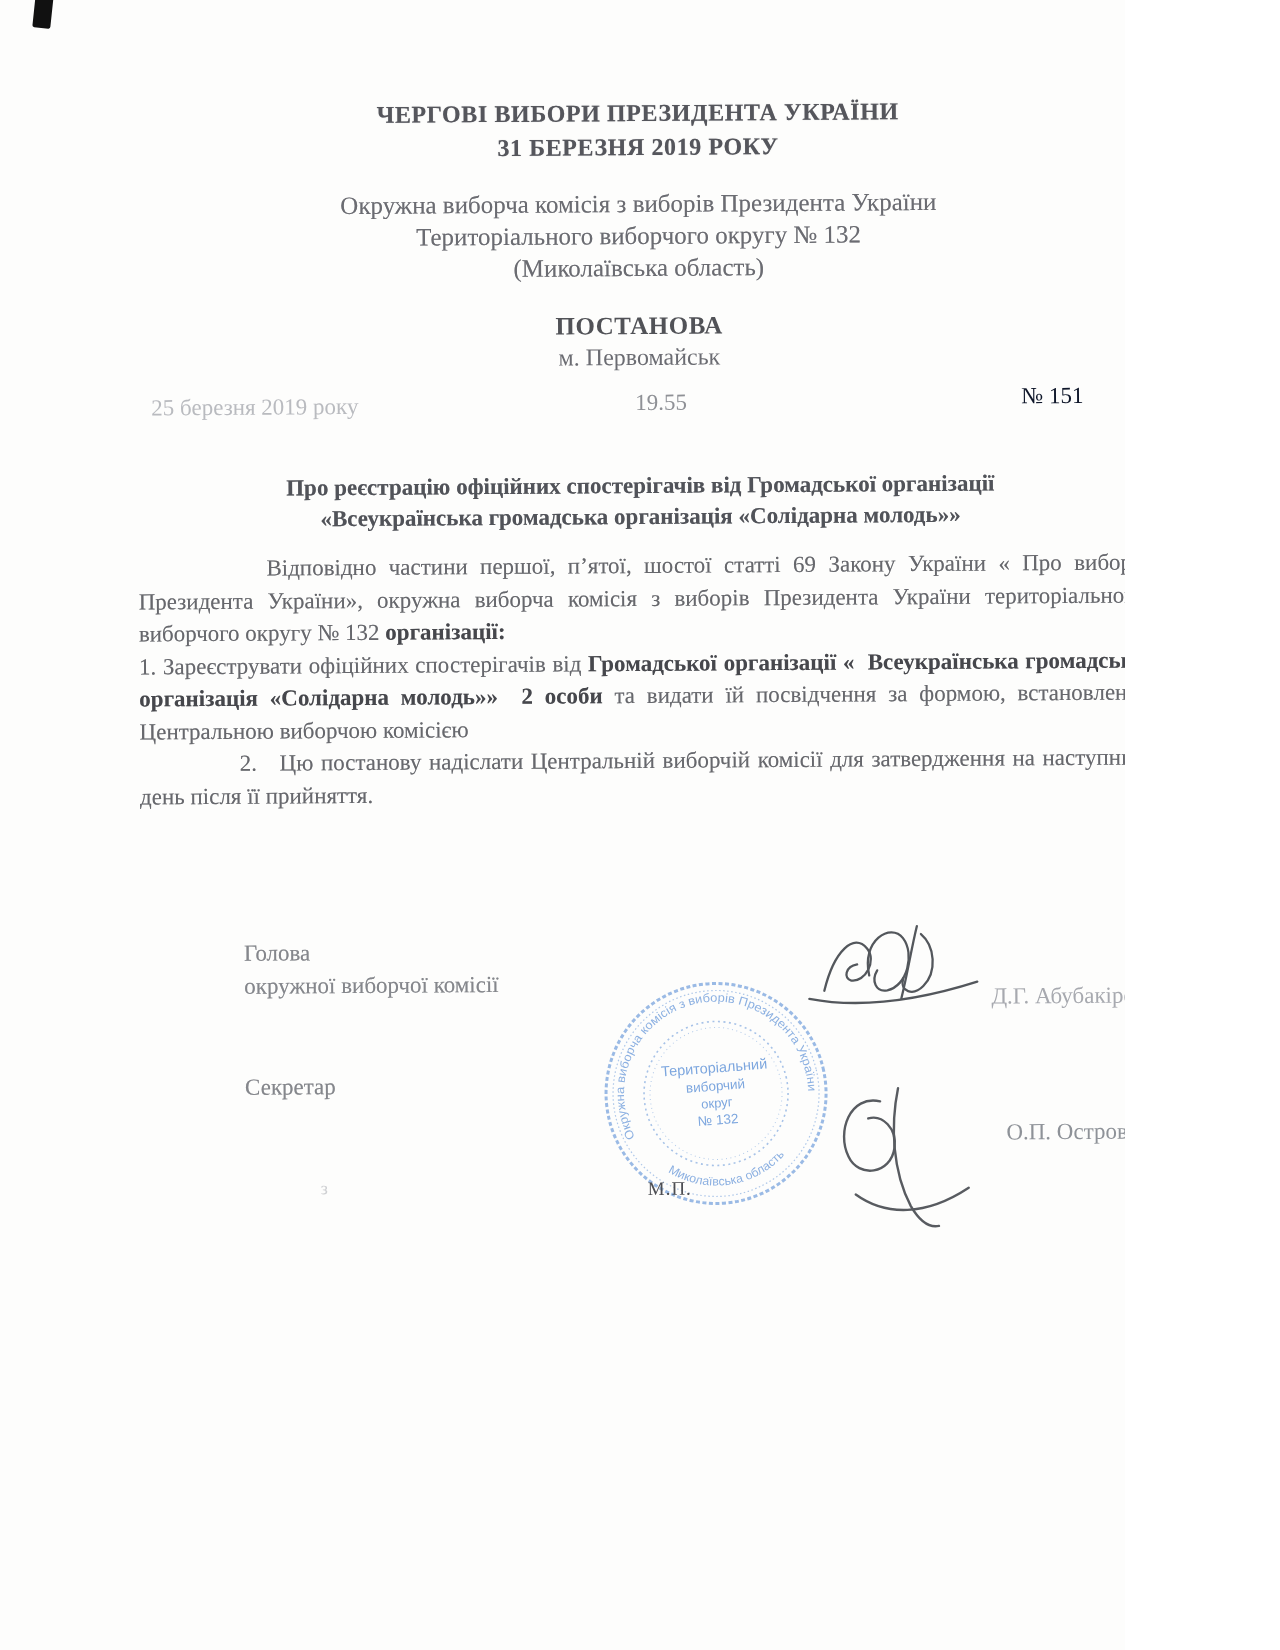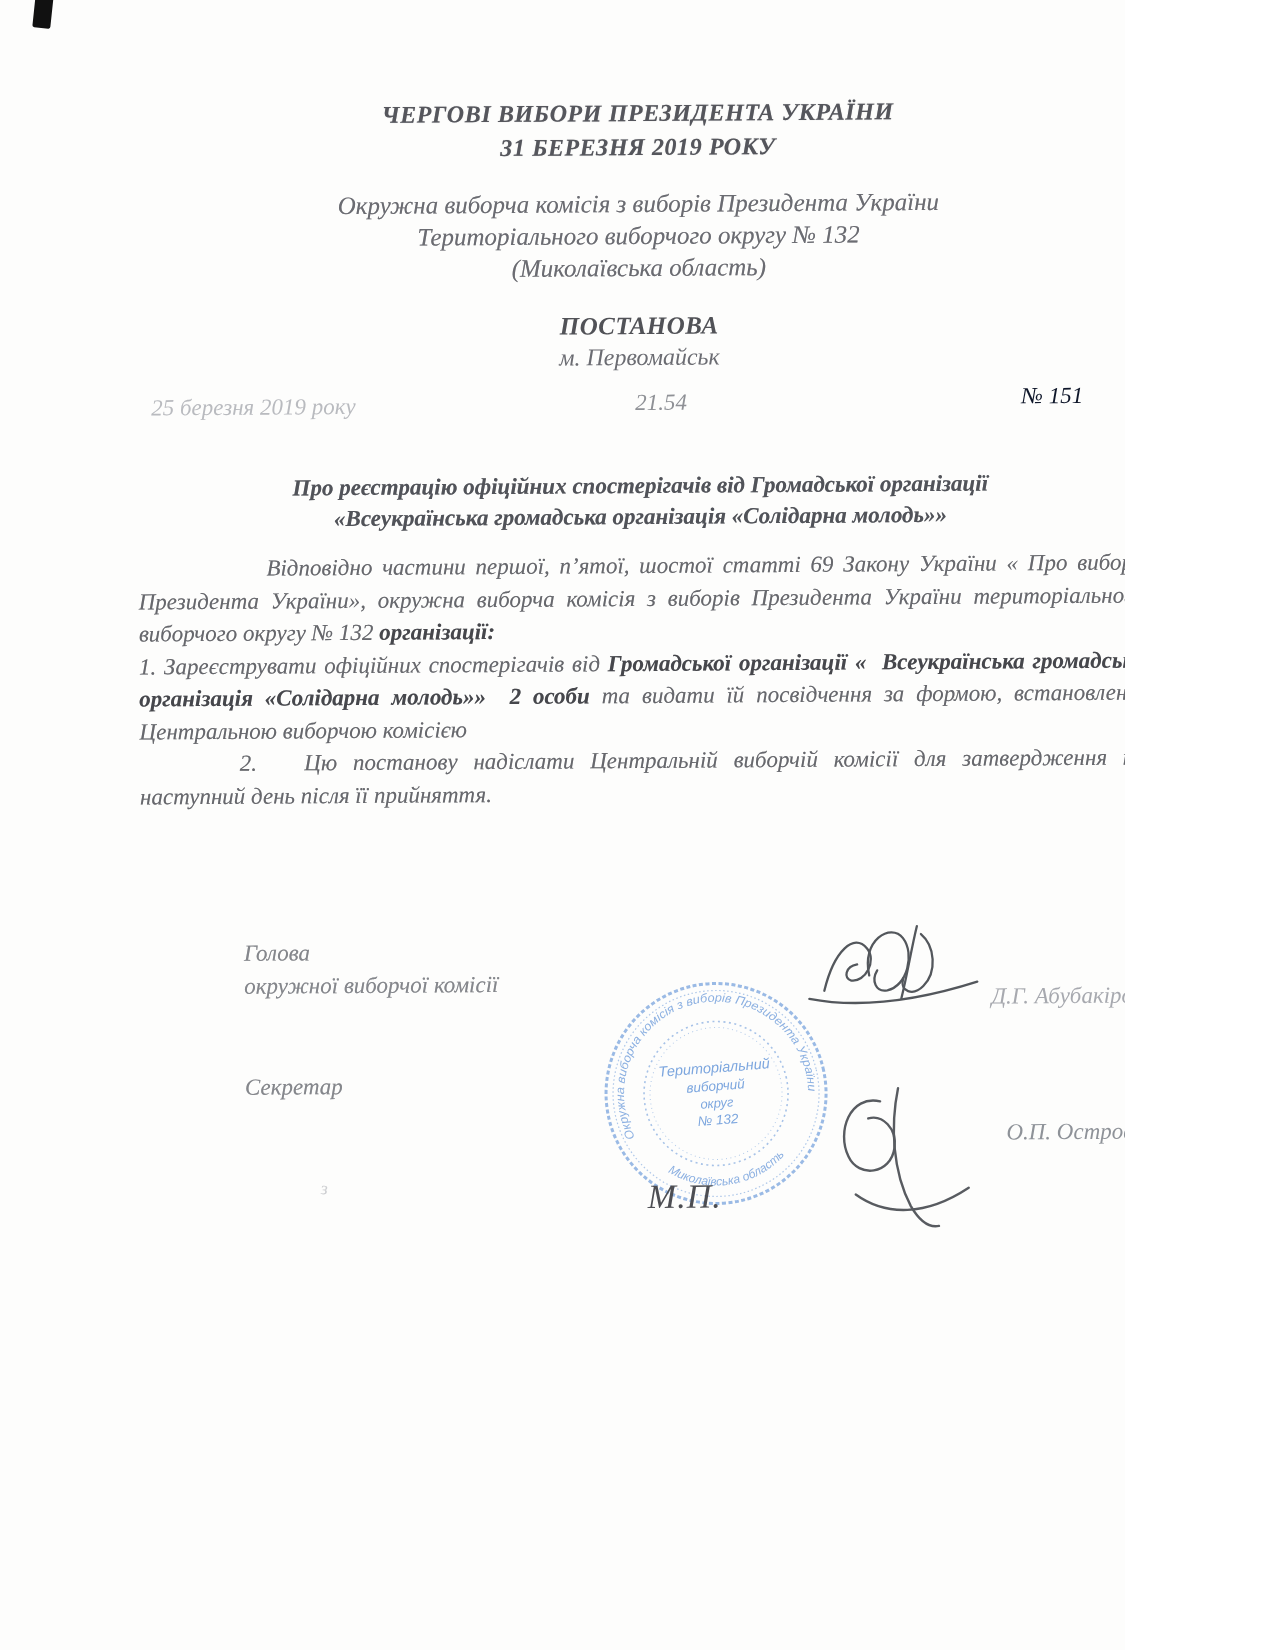--- a/index.html
+++ b/index.html
@@ -3,21 +3,20 @@
 <meta charset="utf-8">
 <style>
   html,body{margin:0;padding:0;background:#ffffff;}
   .sheet{
     position:relative;
     width:1125px;height:1650px;
     background:#fdfdfc;
     overflow:hidden;
     font-family:"Liberation Serif","DejaVu Serif",serif;
     color:#66676c;
-    font-style:italic;
   }
   .tilt{
     position:absolute;left:0;top:0;width:1280px;height:1650px;
     transform:rotate(-0.4deg);
     transform-origin:640px 800px;
   }
   .scan-corner{
     position:absolute;left:34px;top:-6px;width:18px;height:34px;
     background:#111;transform:rotate(6deg);border-radius:2px;
   }
@@ -59,21 +58,21 @@
   .p-indent2{text-indent:100px;}
   .b{font-weight:bold;color:#46474c;}
   .sig-label{
     position:absolute;font-size:23px;line-height:33px;color:#85878c;
     text-shadow:0 0 .6px rgba(133,135,140,.5);
   }
   .sig-name{position:absolute;font-size:23px;}
   .name-chair{left:990px;top:986px;color:#a7a9af;}
   .name-secr{left:1004px;top:1122px;color:#8e9298;}
   .mp-mark{
-    position:absolute;left:645px;top:1178px;font-size:34px;
+    position:absolute;left:645px;top:1178px;font-size:19px;
     color:#4d4e53;letter-spacing:1px;z-index:6;
   }
   .stray{position:absolute;left:318px;top:1176px;font-size:18px;color:#babcc0;opacity:.7;}
   .stamp-wrap{
     position:absolute;left:596px;top:976px;width:236px;height:236px;
     transform:rotate(-13deg);opacity:.82;z-index:3;
     mix-blend-mode:multiply;
   }
   .stamp-wrap svg{display:block;}
   .sig-svg{position:absolute;z-index:5;}
@@ -99,21 +98,21 @@
       <div>Окружна виборча комісія з виборів Президента України</div>
       <div>Територіального виборчого округу № 132</div>
       <div>(Миколаївська область)</div>
     </div>
 
     <div class="center-col posta">ПОСТАНОВА</div>
     <div class="center-col place">м. Первомайськ</div>
 
     <div class="daterow">
       <span class="d-date">25 березня  2019 року</span>
-      <span class="d-time">21.54</span>
+      <span class="d-time">19.55</span>
       <span class="d-num">№ 151</span>
     </div>
 
     <div class="center-col doc-title">
       <div>Про реєстрацію офіційних спостерігачів від Громадської організації</div>
       <div>«Всеукраїнська громадська організація «Солідарна молодь»»</div>
     </div>
 
     <div class="body-text">
       <p class="p-indent"><span>Відповідно частини першої, п’ятої, шостої статті 69 Закону України «&nbsp;Про вибори Президента України», окружна виборча комісія з виборів Президента України територіального виборчого округу № 132 </span><span class="b">організації:</span></p>

